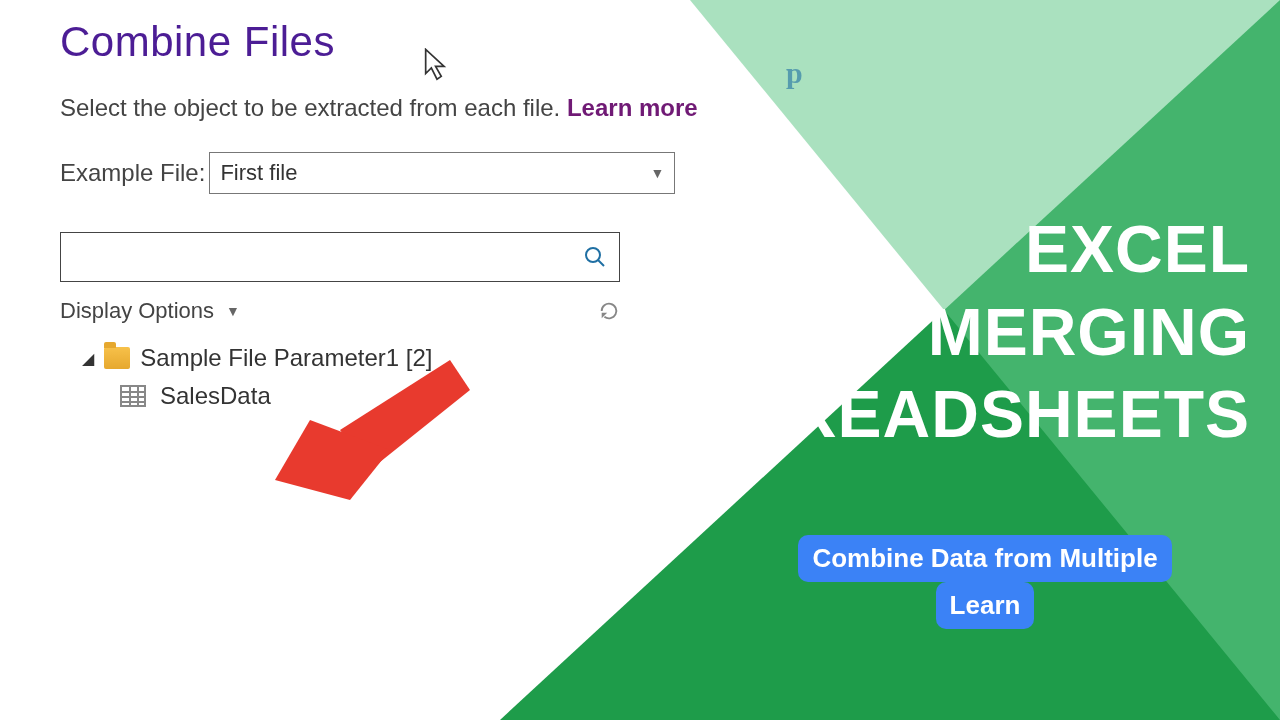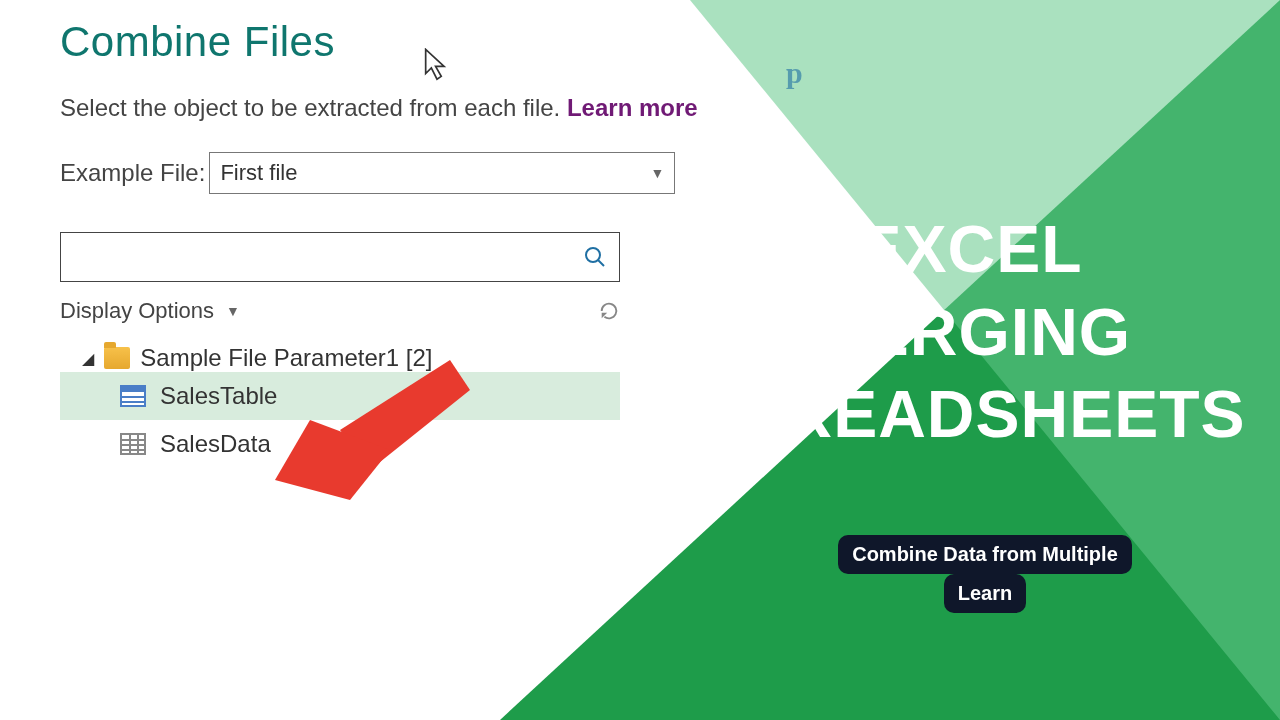--- a/index.html
+++ b/index.html
@@ -12,21 +12,21 @@
   }
   .dialog {
     position: absolute;
     left: 60px; top: 18px;
     width: 700px;
     filter: blur(0.3px);
   }
   .title {
     font-size: 42px;
     font-weight: 300;
-    color: #0f766e;
+    color: #4c1d95;
     letter-spacing: 0.5px;
   }
   .cursor {
     position: absolute;
     left: 362px; top: 30px;
   }
   .subtitle {
     margin-top: 28px;
     font-size: 24px;
     color: #444;
@@ -158,31 +158,32 @@
     text-align: center;
     color: #fff;
   }
   .headline {
     top: 208px;
     font-size: 66px;
     font-weight: 800;
     letter-spacing: 1px;
     line-height: 1.25;
     font-family: Arial, sans-serif;
+    text-align: right;
   }
   .pill {
     top: 535px;
     width: 470px; right: 60px;
   }
   .pill span {
     display: inline-block;
-    background: #0f172a;
+    background: #3b82f6;
     padding: 6px 14px;
     border-radius: 10px;
-    font-size: 20px;
+    font-size: 26px;
     font-weight: 700;
     line-height: 1.35;
   }
   .p-letter {
     position:absolute; left: 786px; top: 56px;
     color:#1f6fa3; font-family: Georgia, serif;
     font-weight: bold; font-size: 30px;
     opacity: 0.6;
   }
 </style>
@@ -225,24 +226,20 @@
       <path d="M4 20 L4 14 L10 14 Z" fill="#555"></path>
     </svg>
   </div>
 
   <div class="tree">
     <div class="tree-folder">
       <span class="caret">◢</span>
       <span class="folder-icon"></span>
       <span>Sample File Parameter1 [2]</span>
     </div>
-    <div class="tree-item selected">
-      <span class="table-icon"></span>
-      <span>SalesTable</span>
-    </div>
     <div class="tree-item">
       <span class="sheet-icon"></span>
       <span>SalesData</span>
     </div>
   </div>
 </div>
 
 <svg class="arrow-annot" width="260" height="150" viewBox="0 0 260 150">
   <polygon points="230,10 250,40 150,120 120,80" fill="#e83a2e"></polygon>
   <polygon points="90,70 170,100 130,150 55,130" fill="#e83a2e"></polygon>

